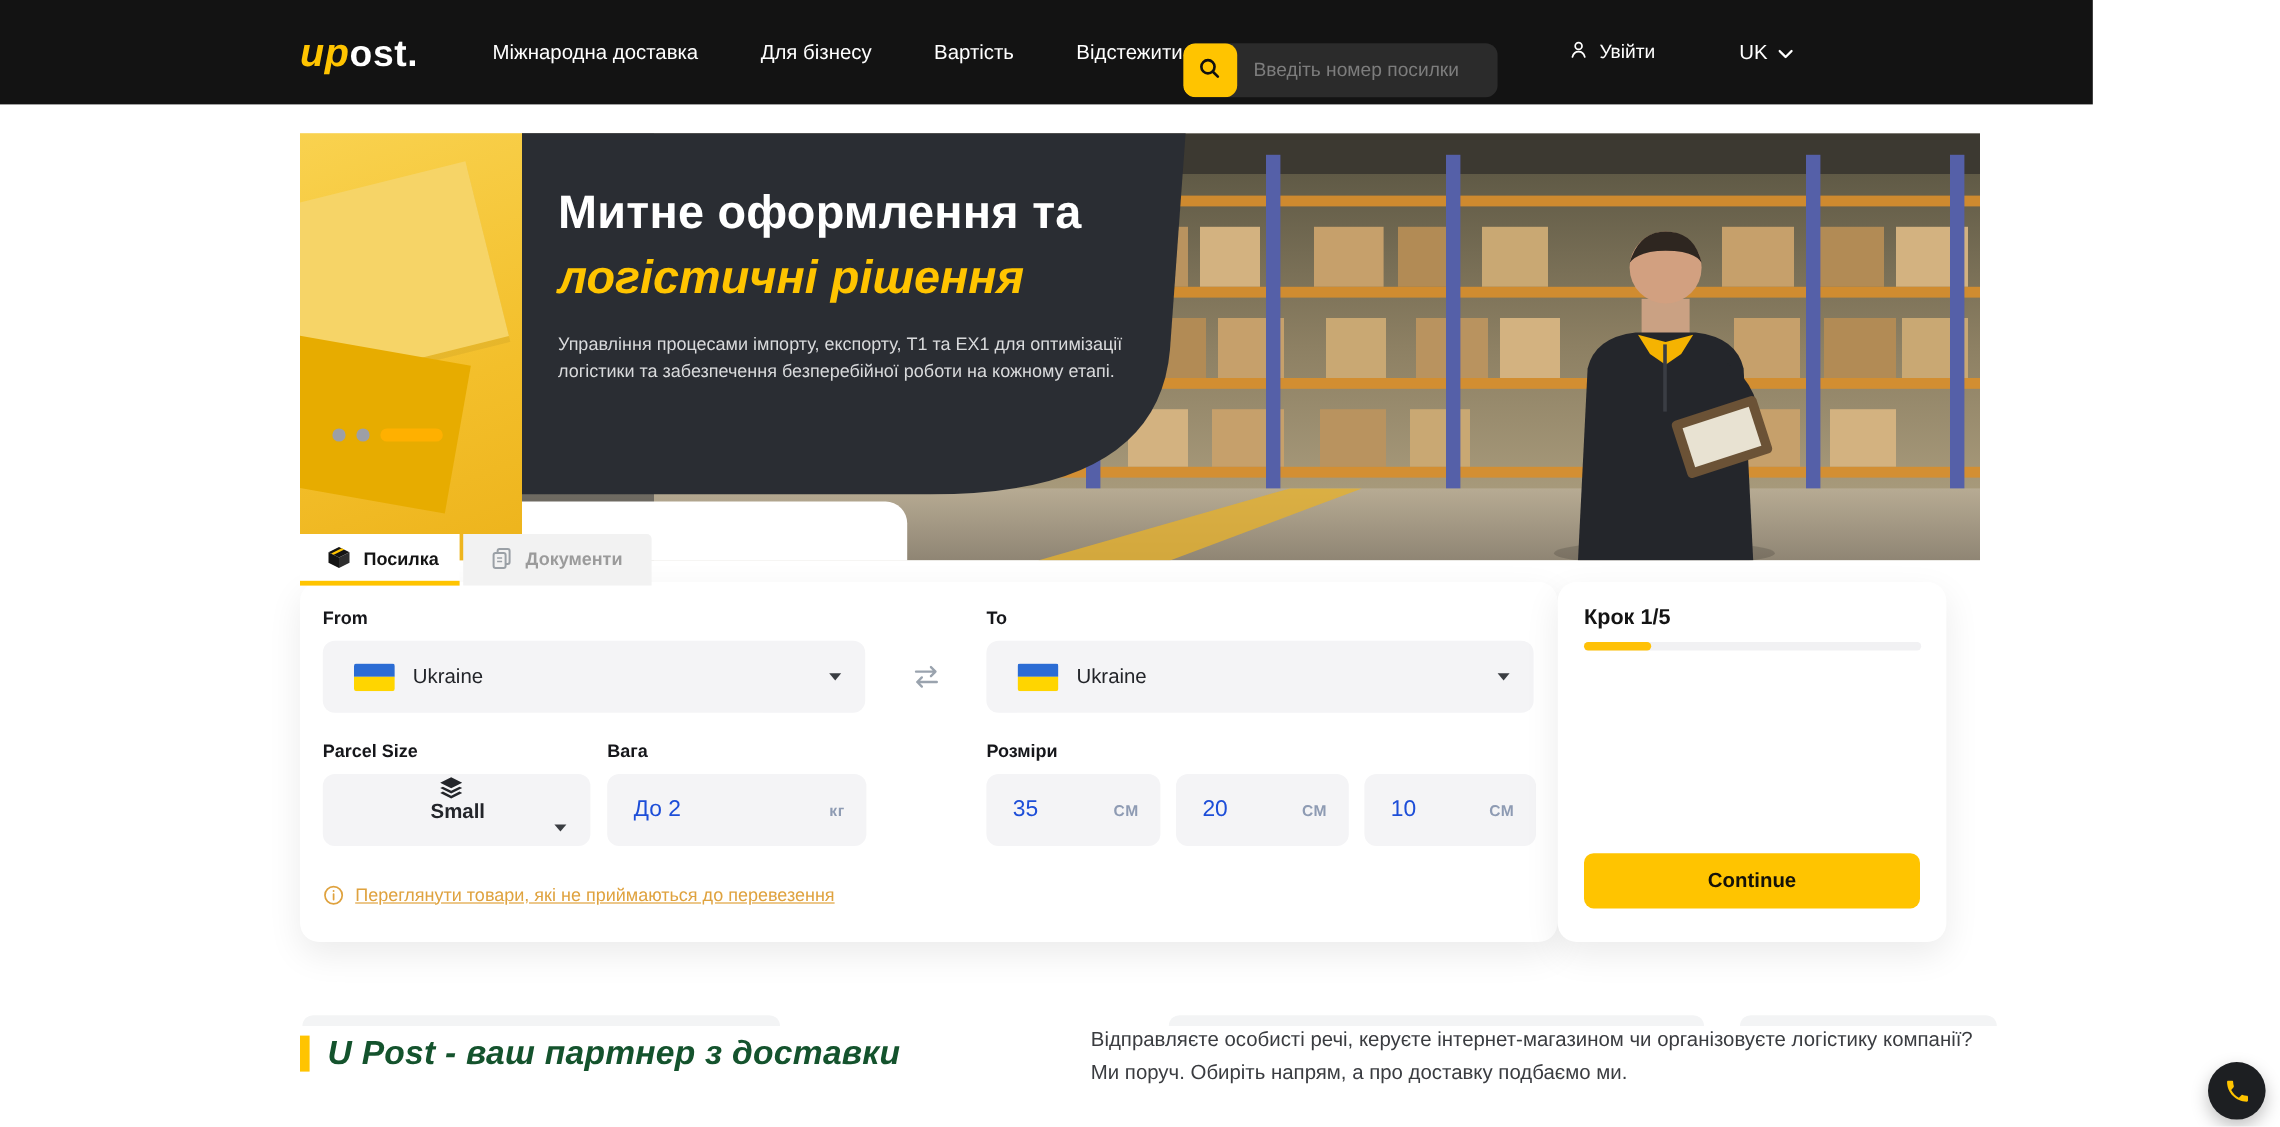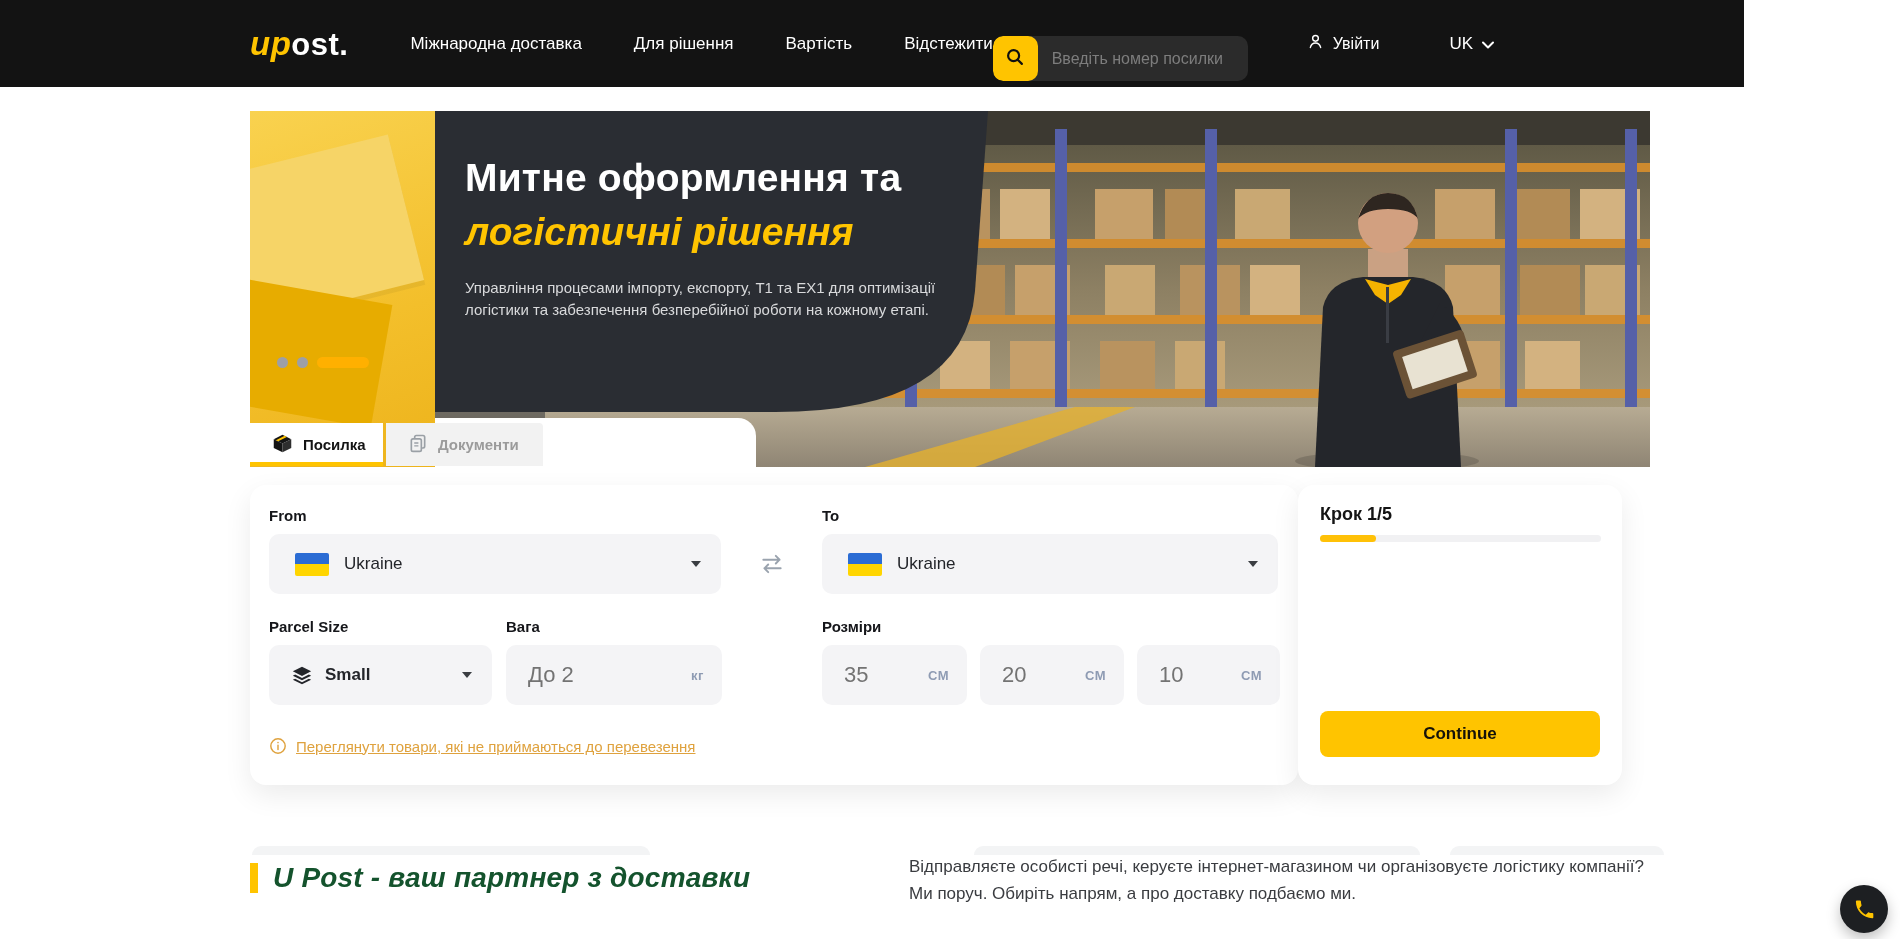--- a/index.html
+++ b/index.html
@@ -40,41 +40,41 @@
   .hero-yellow { position:absolute; left:0; top:0; width:185px; height:356px; z-index:3;
                  background:linear-gradient(160deg,#f9d24f 0%,#f3bf2b 60%,#edb31b 100%); overflow:hidden; }
   .env1 { position:absolute; left:-46px; top:46px; width:205px; height:150px; background:#f6d467;
           transform:rotate(-14deg); box-shadow:0 5px 0 rgba(0,0,0,.05); }
   .env2 { position:absolute; left:-62px; top:176px; width:195px; height:125px; background:#e7ac00; transform:rotate(10deg); }
   .dots { position:absolute; left:27px; top:246px; display:flex; align-items:center; gap:9px; z-index:4; }
   .dot { width:11px; height:11px; border-radius:50%; background:#9d9fa6; cursor:pointer; }
   .dot-pill { width:52px; height:11px; border-radius:6px; background:#ffb000; cursor:pointer; }
   .hero-notch { position:absolute; left:185px; top:307px; width:321px; height:49px; background:#fff;
                 border-top-right-radius:18px; z-index:3; }
-  .tab-row { position:absolute; left:0; top:312px; height:43px; display:flex; z-index:5;justify-content:flex-end; }
+  .tab-row { position:absolute; left:0; top:334px; height:43px; display:flex; z-index:5;justify-content:flex-end; }
   .tab { display:flex; align-items:center; gap:10px; font-size:15px; font-weight:700; padding:0 22px; cursor:pointer; position:relative; }
   .tab-parcel { width:133px; background:#fff; color:#141414; }
   .tab-parcel .underline { position:absolute; left:0; bottom:0; width:100%; height:4px; background:#FFC400; }
   .tab-docs { width:157px; background:#f2f2f2; color:#9b9b9b; margin-left:3px; border-top-right-radius:4px; }
 
   
   .form-row { position:relative; margin-top:18px; display:flex; align-items:flex-start; }
   .card { background:#fff; border-radius:16px; box-shadow:0 10px 28px rgba(17,17,17,.08); }
   .form-card { position:relative; width:1048px; height:300px; }
   .wizard-card { position:relative; width:324px; height:300px; }
 
   .f-label { position:absolute; font-size:15px; font-weight:700; color:#15161a; }
   .field { position:absolute; height:60px; background:#f4f4f6; border-radius:10px; display:flex; align-items:center; cursor:pointer; }
   .sel { padding:0 20px 0 26px; }
   .sel .flag { width:34px; height:23px; border-radius:2px; overflow:hidden; margin-right:15px; flex:0 0 34px; display:flex; flex-direction:column; }
   .flag .b { height:50%; } .flag .y { height:50%; }
   .sel .val { font-size:17px; font-weight:500; color:#23252a; }
   .caret { margin-left:auto; width:0; height:0; border-left:5px solid transparent; border-right:5px solid transparent; border-top:6px solid #3a3d42; }
   .inp { padding:0 18px 0 22px; }
-  .inp input { border:none; background:transparent; outline:none; width:100%; font-size:22px; color:#737373; font-family:inherit; }
+  .inp input { border:none; background:transparent; outline:none; width:100%; font-size:19px; color:#1d4ed8; font-family:inherit; }
   .unit { font-size:13px; font-weight:700; color:#8e9bb3; letter-spacing:.5px; margin-left:6px; }
   .swap { position:absolute; left:508px; top:66px; width:28px; height:28px; background:none; border:none; cursor:pointer; }
   .restricted { position:absolute; left:19px; top:252px; display:flex; align-items:center; gap:9px; cursor:pointer; }
   .restricted a { color:#dfa23e; font-size:15px; text-decoration:underline; }
 
   .wz-title { position:absolute; left:22px; top:19px; font-size:18px; font-weight:700; color:#141414; }
   .wz-track { position:absolute; left:22px; top:50px; width:281px; height:7px; background:#f1f1f3; border-radius:4px; }
   .wz-fill { height:7px; background:#FFC107; border-radius:4px; }
   .wz-steps { position:absolute; left:22px; top:78px; }
   .wz-step { font-size:16px; color:#b9bcc1; margin-bottom:8px; line-height:18px; white-space:nowrap; }
@@ -99,21 +99,21 @@
 <body>
 
 <div class="page">
 
   <header class="navbar">
     <div class="logo">
       <span class="accent">up</span><span class="rest">ost.</span>
     </div>
     <nav class="nav-links">
       <a>Міжнародна доставка</a>
-      <a>Для рішення</a>
+      <a>Для бізнесу</a>
       <a>Вартість</a>
       <a>Відстежити</a>
     </nav>
     <div class="search">
       <button class="search-btn">
         <span>
           <svg width="22" height="22" viewBox="0 0 24 24" fill="none" stroke="#101010" stroke-width="2.4" stroke-linecap="round">
               <circle cx="10.5" cy="10.5" r="6"></circle>
               <path d="M15 15l4.5 4.5"></path>
             </svg>
@@ -310,21 +310,21 @@
         <div class="field sel" style="left:572px; top:49px; width:456px;">
           <span class="flag">
               <span class="b" style="background:#2B6CD4;"></span>
               <span class="y" style="background:#FFD500;"></span>
             </span>
           <span class="val">Ukraine</span>
           <span class="caret"></span>
         </div>
 
         <span class="f-label" style="left:19px; top:133px;">Parcel Size</span>
-        <div class="field sel" style="left:19px; top:160px; width:223px; padding-left:22px;">
+        <div class="field sel" style="left:19px; top:160px; width:223px; padding-left:22px;flex-direction:column;">
           <span style="margin-right:12px; display:flex;">
             <svg width="22" height="22" viewBox="0 0 24 24">
                 <path d="M12 3 22 8 12 13 2 8Z" fill="#23252a"></path>
                 <path d="M4.5 11.5 12 15.3 19.5 11.5 22 12.7 12 17.7 2 12.7Z" fill="#23252a"></path>
                 <path d="M4.5 16 12 19.8 19.5 16 22 17.2 12 22.2 2 17.2Z" fill="#23252a"></path>
               </svg>
           </span>
           <span class="val" style="font-weight:700;">Small</span>
           <span class="caret"></span>
         </div>

